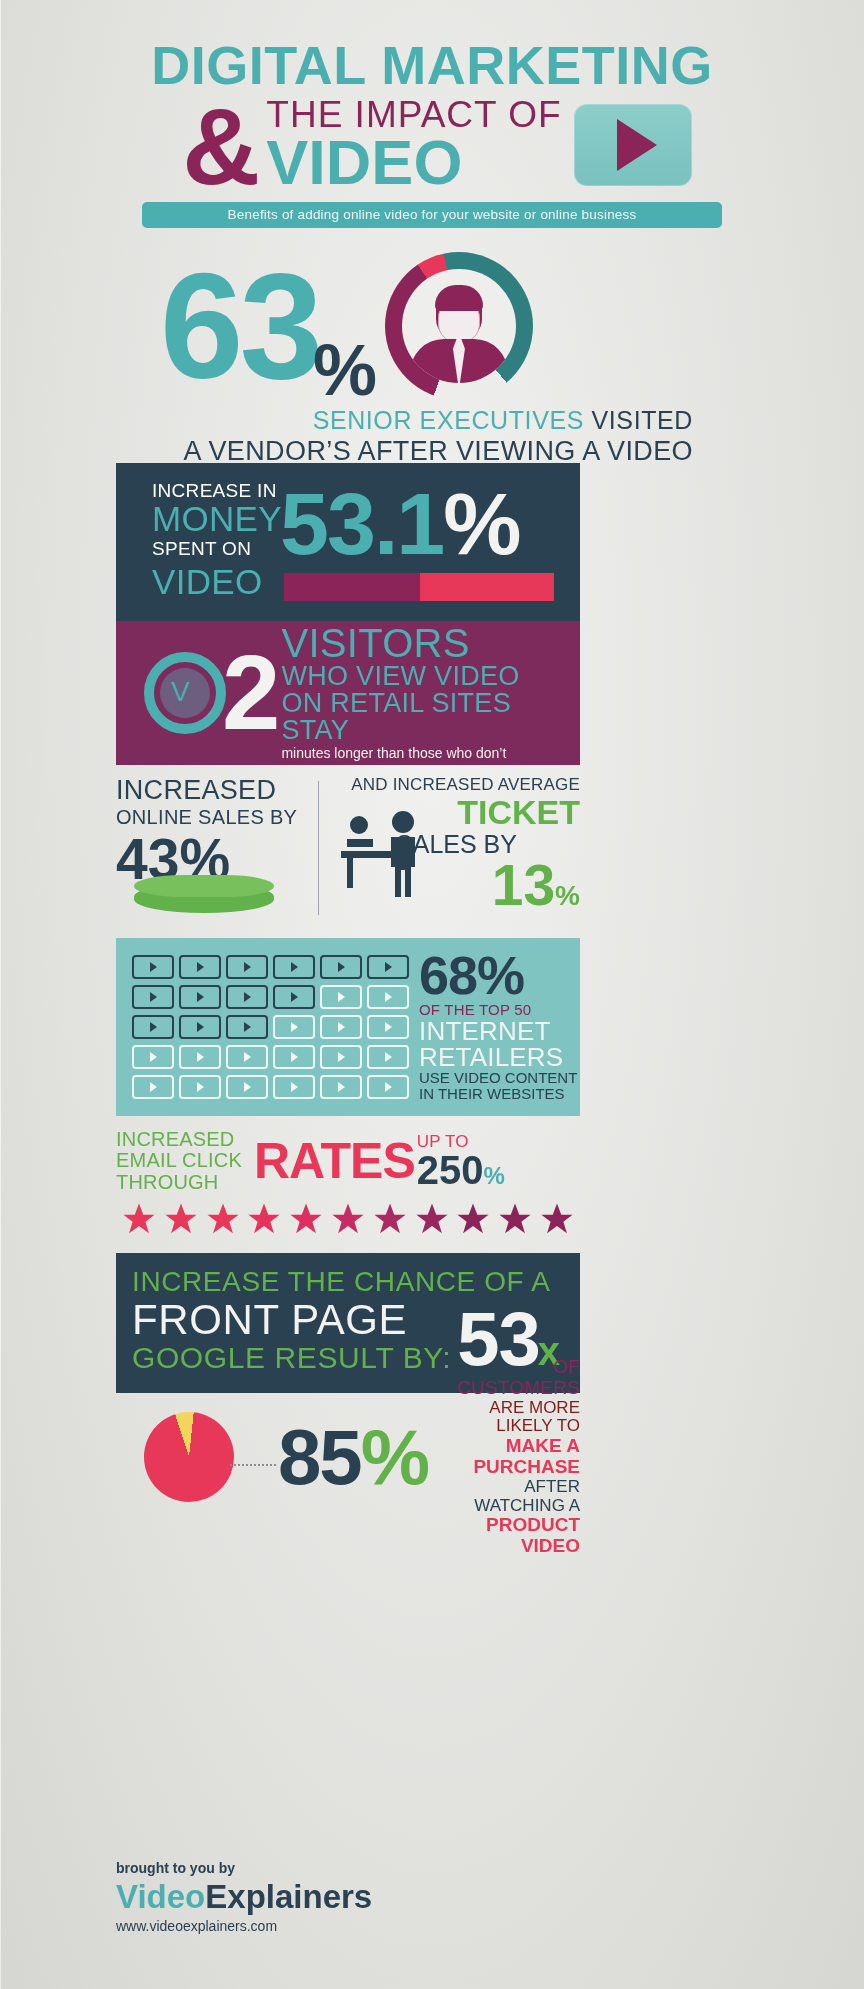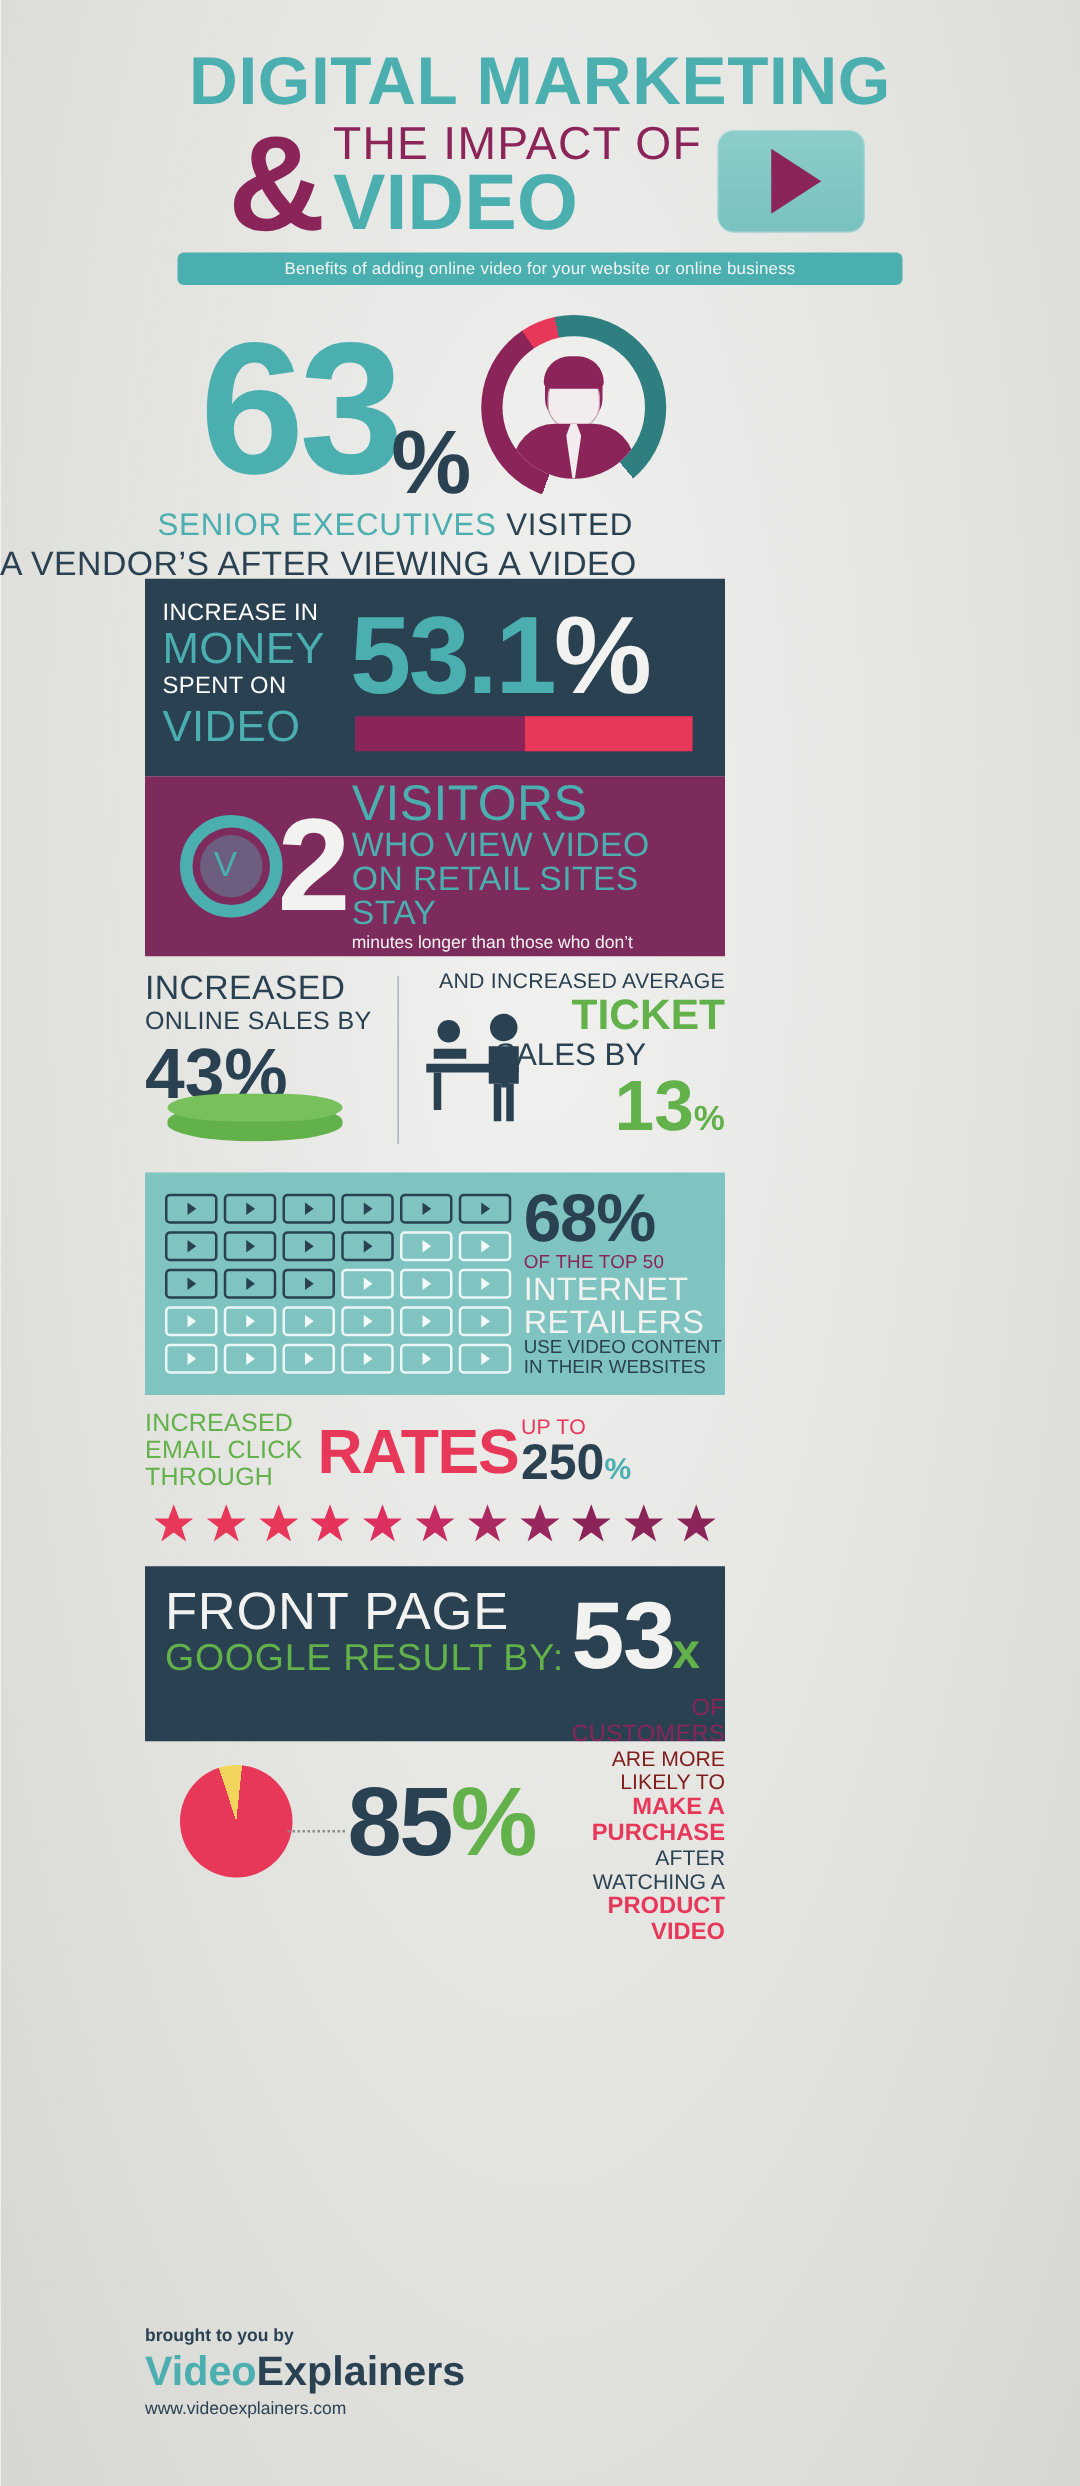--- a/index.html
+++ b/index.html
@@ -75,31 +75,31 @@
   }
   .donut-hole {
     position:absolute; left:17px; top:17px; width:114px; height:114px;
     border-radius:50%; background:#eeeeec; overflow:hidden;
   }
   .avatar-head { position:absolute; left:34px; top:18px; width:46px; height:52px; border-radius:23px 23px 20px 20px; background:#8b2559; }
   .avatar-face { position:absolute; left:36px; top:28px; width:42px; height:46px; border-radius:21px 21px 19px 19px; background:#f2eceF; border:1px solid #c7a3b6;}
   .avatar-hair { position:absolute; left:33px; top:16px; width:48px; height:26px; border-radius:24px 24px 6px 6px; background:#8b2559; }
   .avatar-body { position:absolute; left:8px; top:70px; width:98px; height:50px; border-radius:34px 34px 0 0; background:#8b2559; }
   .avatar-tie { position:absolute; left:51px; top:70px; width:12px; height:44px; background:#f2eceF; clip-path:polygon(30% 0,70% 0,100% 22%,58% 100%,42% 100%,0 22%);}
-  .cap63 { text-align:left; margin-top:6px; }
+  .cap63 { text-align:right; margin-top:6px; }
   .cap63-l1 { font-size:25px; letter-spacing:.6px; color:#2a4152; margin-left:126px;}
   .cap63-l1 .teal { color:#4bafb0; }
   .cap63-l2 { font-size:27px; letter-spacing:.4px; color:#2a4152; margin-top:1px;}
 
   
   .money {
     position:absolute; left:116px; top:463px; width:464px; height:158px;
     background:#2a4152; display:flex; align-items:center;
   }
-  .money-left { padding-left:14px; width:168px; }
+  .money-left { padding-left:36px; width:168px; }
   .m-small1 { font-size:19px; color:#ffffff; letter-spacing:.3px; line-height:1.05;}
   .m-big1 { font-size:35px; color:#4bafb0; letter-spacing:.3px; line-height:1.05;}
   .m-small2 { font-size:19px; color:#ffffff; letter-spacing:.3px; line-height:1.25;}
   .m-big2 { font-size:35px; color:#4bafb0; letter-spacing:.3px; line-height:1.2;}
   .money-right { position:relative; flex:1; height:100%; }
   .m-number {
     position:absolute; left:-4px; top:10px;
     font-size:88px; font-weight:bold; color:#4bafb0; letter-spacing:-2px;
   }
   .m-number .wpct { color:#f2f2f0; }
@@ -467,20 +467,21 @@
       </svg>
     <svg class="star" viewBox="0 0 24 24">
         <polygon points="12,1 15,9 23,9 16.5,14 19,22 12,17 5,22 7.5,14 1,9 9,9" fill="#8b2559"></polygon>
       </svg>
     <svg class="star" viewBox="0 0 24 24">
         <polygon points="12,1 15,9 23,9 16.5,14 19,22 12,17 5,22 7.5,14 1,9 9,9" fill="#8b2559"></polygon>
       </svg>
   </div>
 
   <div class="google">
+    <div class="gg-1">INCREASE THE CHANCE OF A</div>
     <div class="gg-row">
       <div class="gg-col">
         <div class="gg-2">FRONT PAGE</div>
         <div class="gg-3">GOOGLE RESULT BY:</div>
       </div>
       <div class="gg-num">53</div>
       <div class="gg-x">x</div>
     </div>
   </div>
 

